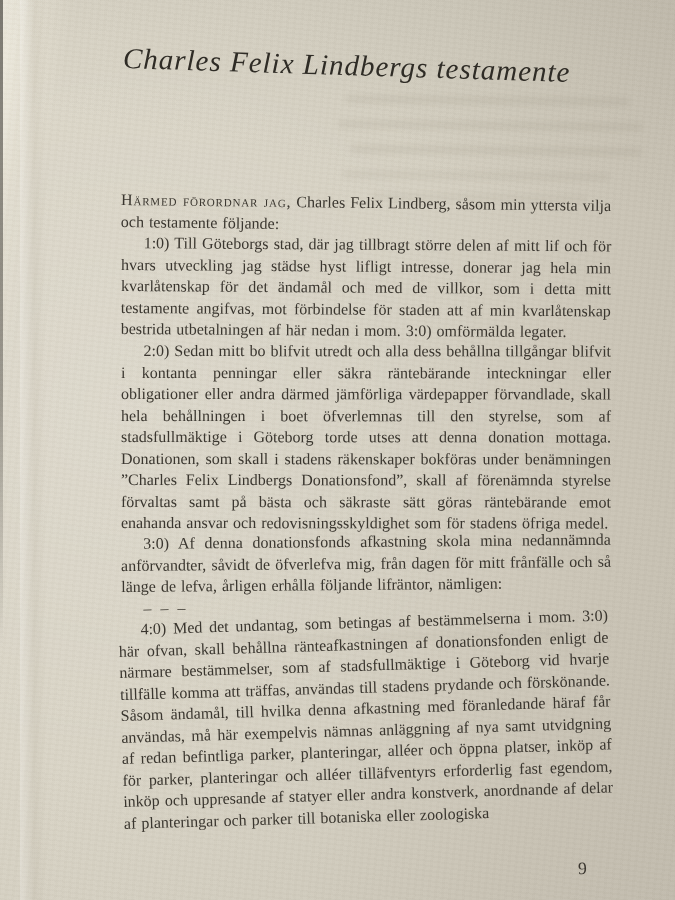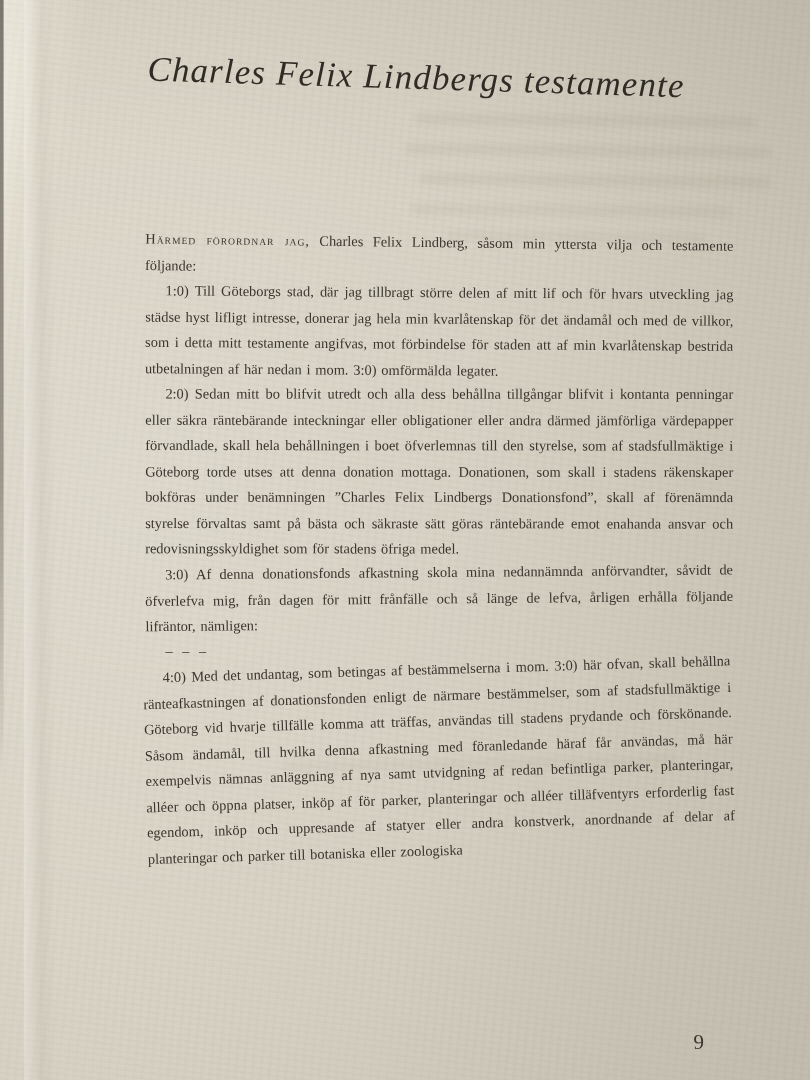--- a/index.html
+++ b/index.html
@@ -86,21 +86,21 @@
     white-space: nowrap;
     transform: rotate(1.8deg);
     transform-origin: 0 50%;
   }
 
   .body-text {
     position: absolute;
     left: 121px;
     top: 189px;
     width: 490px;
-    font-size: 12px;
+    font-size: 16px;
     line-height: 21.5px;
     color: #3a362f;
     text-align: justify;
     word-spacing: 1px;
   }
   .body-text p {
     margin: 0;
     transform-origin: 0 50%;
   }
   .indent { text-indent: 1.4em; }

